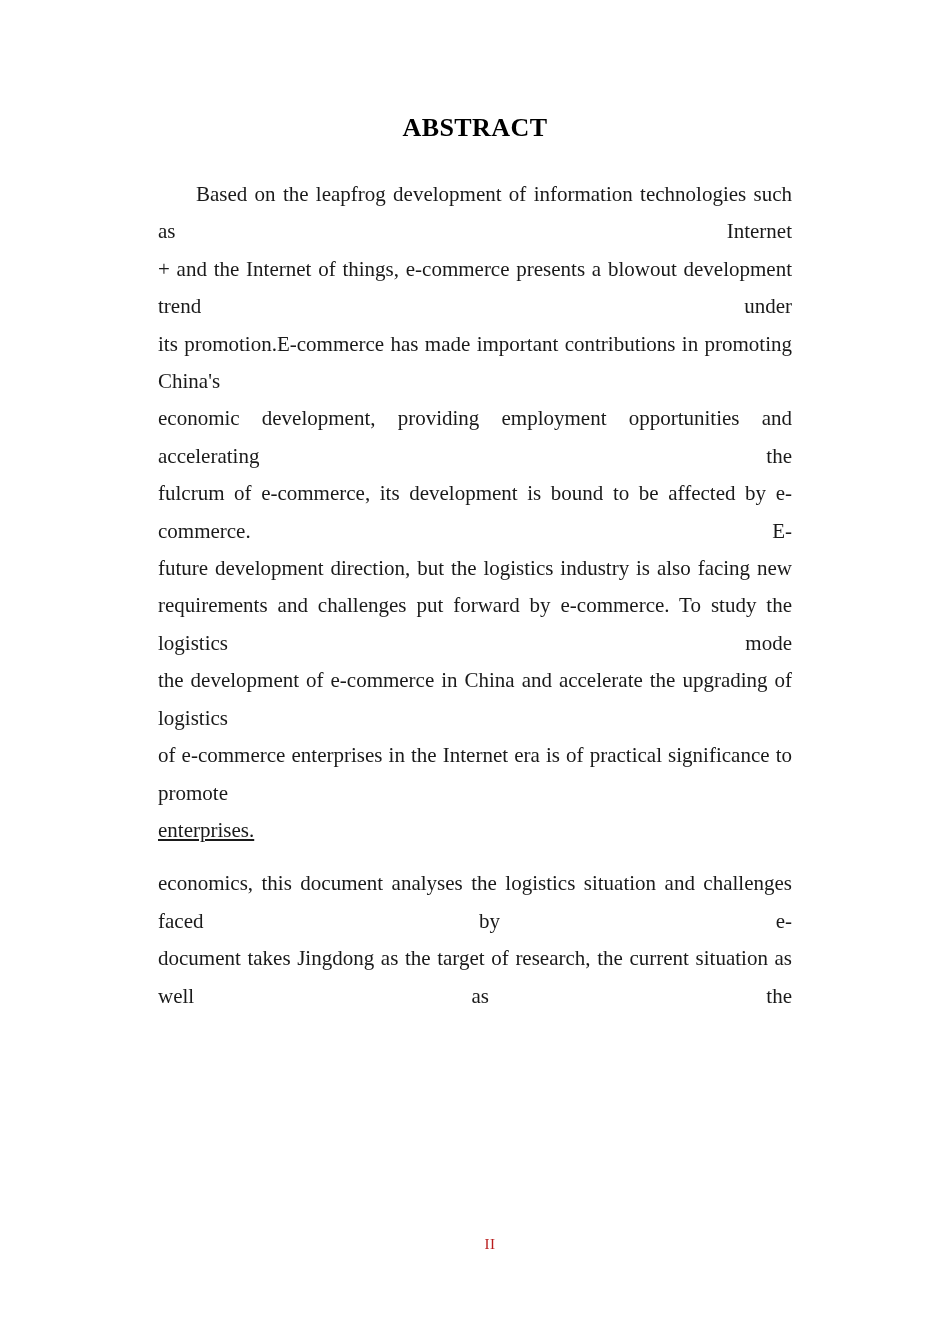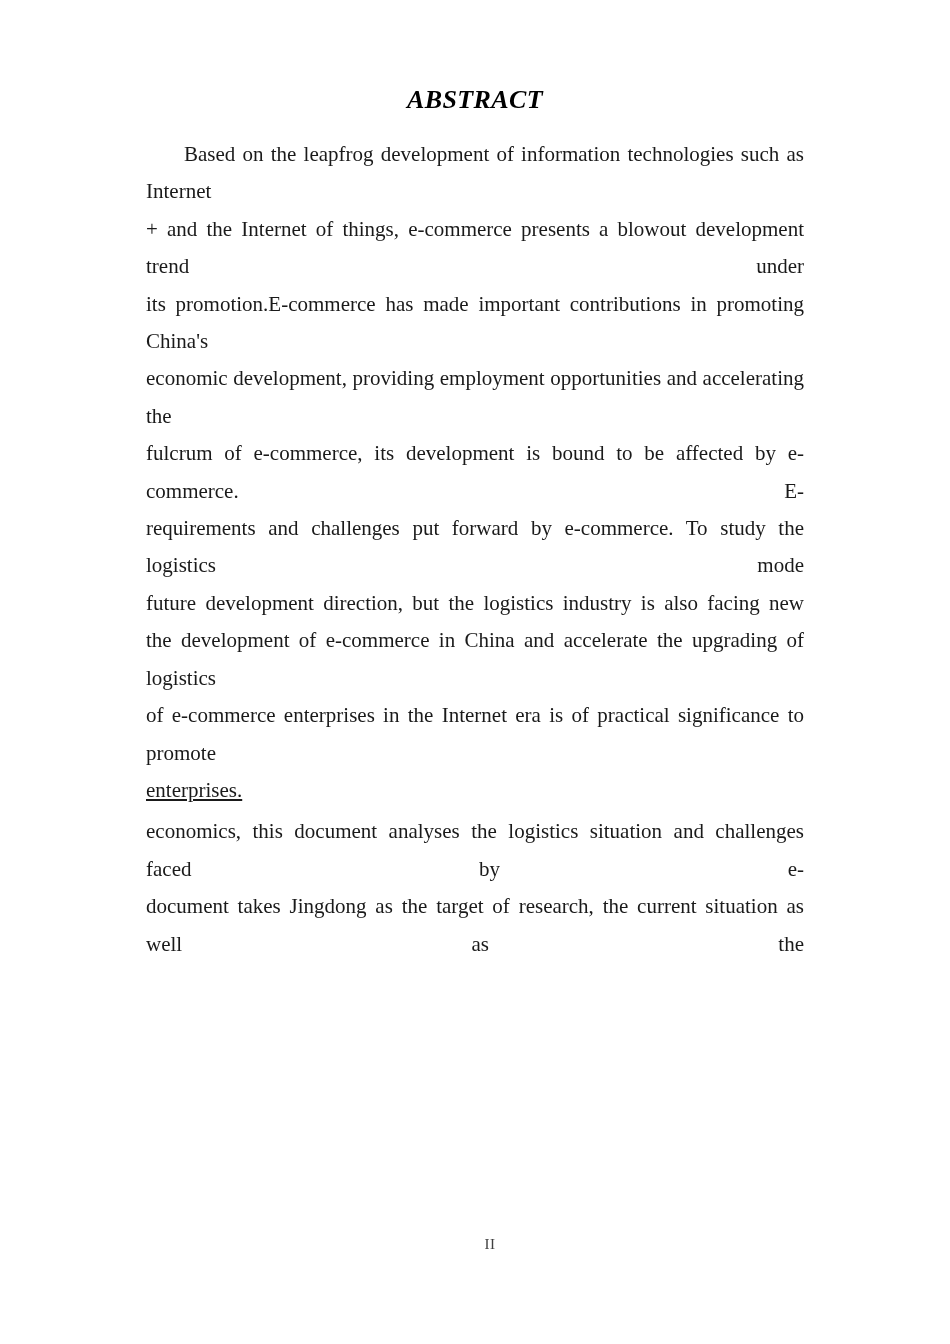--- a/index.html
+++ b/index.html
@@ -25,31 +25,30 @@
     left: 142px;
     top: 0;
     width: 666px;
   }
   .doc-title {
     font-size: 26px;
     font-weight: bold;
     text-align: center;
     letter-spacing: 0.4px;
     margin: 0;
-    padding-top: 84px;
+    padding-top: 112px;
     line-height: 32px;
     color: #000000;
-    font-style: italic;
   }
   .abstract-body {
     margin: 0;
     padding-top: 16px;
   }
   .para {
-    margin: 4px;
+    margin: 16px;
     font-size: 21px;
     line-height: 37.4px;
     text-align: justify;
     text-justify: inter-word;
     color: #1a1a1a;
   }
   
   .ln {
     display: block;
     text-align: justify;
@@ -64,21 +63,21 @@
     text-indent: 38px;
   }
   .page-number {
     position: absolute;
     left: 0;
     right: 0;
     top: 1234px;
     text-align: center;
     font-size: 15px;
     line-height: 20px;
-    color: #404040;
+    color: #b91c1c;
     letter-spacing: 0.5px;
   }
   .pn-inner {
     display: inline-block;
     transform: translateX(15px);
   }
 </style>
 </head>
 <body>
 
@@ -88,22 +87,22 @@
 
     <h1 class="doc-title">ABSTRACT</h1>
 
     <div class="abstract-body">
       <p class="para">
           <span class="ln indent">Based on the leapfrog development of information technologies such as Internet</span>
           <span class="ln">+ and the Internet of things, e-commerce presents a blowout development trend under</span>
           <span class="ln">its promotion.E-commerce has made important contributions in promoting China's</span>
           <span class="ln">economic development, providing employment opportunities and accelerating the</span>
           <span class="ln">fulcrum of e-commerce, its development is bound to be affected by e-commerce. E-</span>
+          <span class="ln">future development direction, but the logistics industry is also facing new</span>
           <span class="ln">requirements and challenges put forward by e-commerce. To study the logistics mode</span>
-          <span class="ln">future development direction, but the logistics industry is also facing new</span>
           <span class="ln">the development of e-commerce in China and accelerate the upgrading of logistics</span>
           <span class="ln">of e-commerce enterprises in the Internet era is of practical significance to promote</span>
           <span class="ln last">enterprises.</span>
         </p>
       <p class="para">
           <span class="ln">economics, this document analyses the logistics situation and challenges faced by e-</span>
           <span class="ln">document takes Jingdong as the target of research, the current situation as well as the</span>
         </p>
     </div>
 

